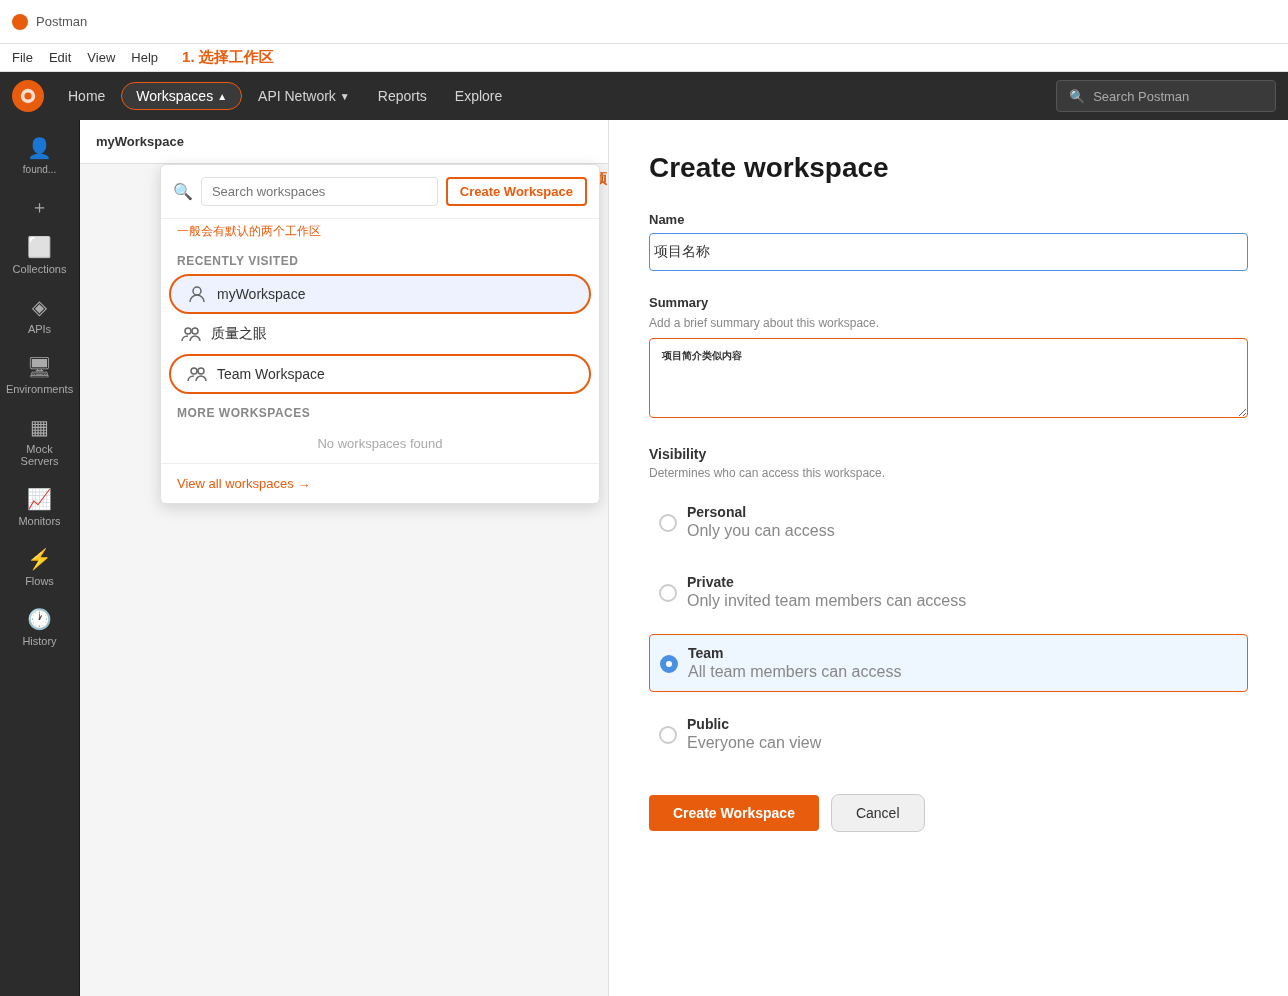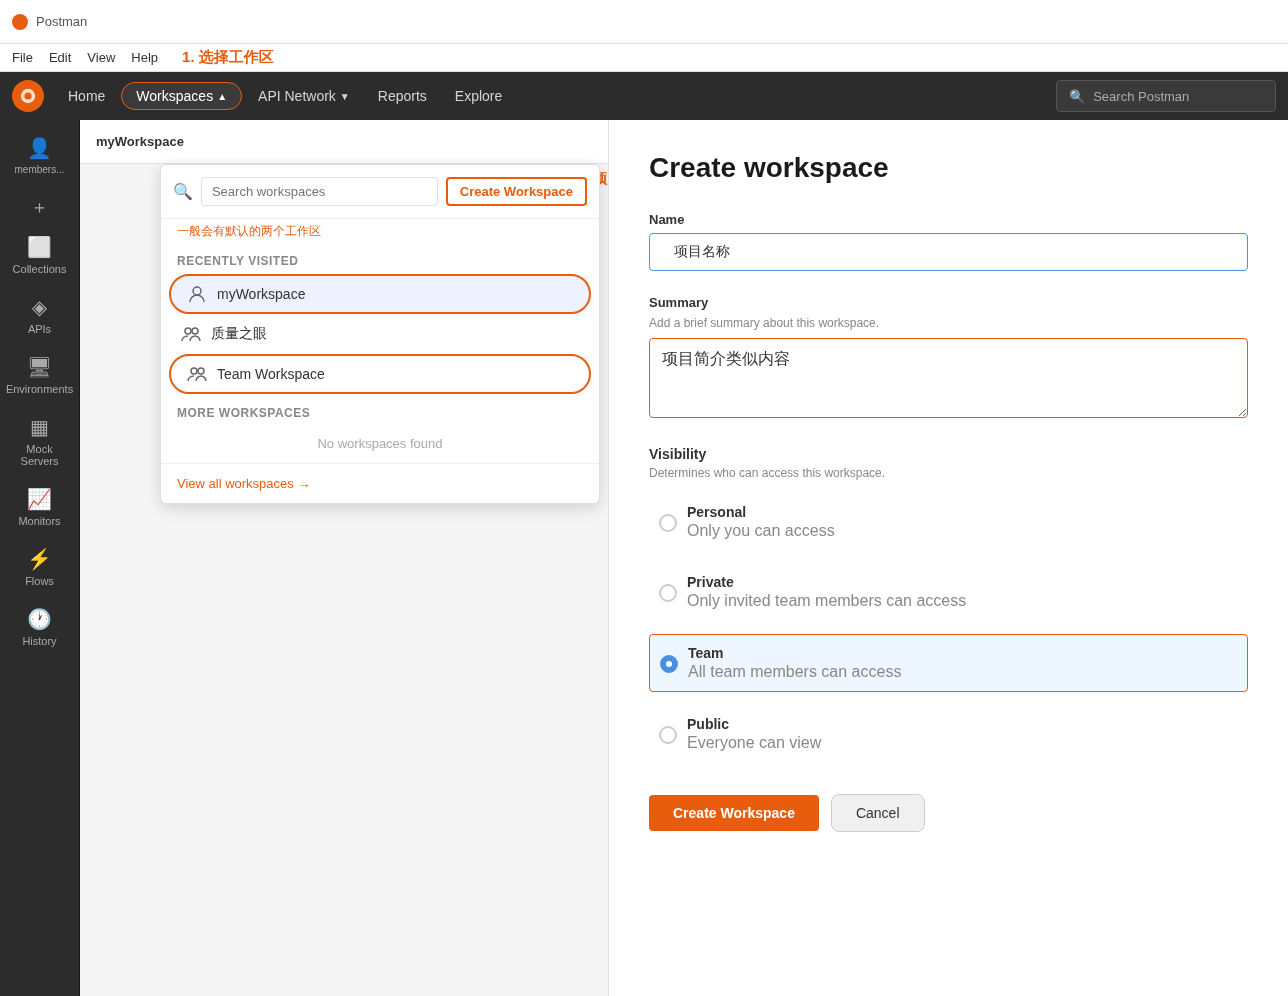--- a/index.html
+++ b/index.html
@@ -61,22 +61,22 @@
     .ws-more-title { font-size: 12px; font-weight: 600; color: #888; padding: 10px 16px 4px; text-transform: uppercase; letter-spacing: 0.5px; }
     .ws-no-found { font-size: 13px; color: #aaa; padding: 12px 16px; text-align: center; }
     .ws-view-all { display: flex; align-items: center; padding: 12px 16px; border-top: 1px solid #eee; font-size: 13px; color: #e85c0d; cursor: pointer; }
 
     
     .modal-overlay { position: absolute; right: 0; top: 0; width: 680px; height: 100%; background: #fff; border-left: 1px solid #e0e0e0; z-index: 200; overflow-y: auto; }
     .modal-content { padding: 32px 40px; }
     .modal-title { font-size: 28px; font-weight: 600; color: #1a1a1a; margin-bottom: 28px; }
     .form-group { margin-bottom: 24px; }
     .form-label { font-size: 13px; font-weight: 600; color: #333; margin-bottom: 6px; display: block; }
-    .form-input { width: 100%; border: 1.5px solid #4a90e2; border-radius: 4px; padding: 10px 24px; font-size: 14px; color: #333; outline: none; }
-    .form-textarea { width: 100%; border: 1px solid #ddd; border-radius: 4px; padding: 10px 12px; font-size: 16px; color: #333; outline: none; min-height: 80px; resize: vertical; font-family: inherit; }
+    .form-input { width: 100%; border: 1.5px solid #4a90e2; border-radius: 4px; padding: 10px 4px; font-size: 14px; color: #333; outline: none; }
+    .form-textarea { width: 100%; border: 1px solid #ddd; border-radius: 4px; padding: 10px 12px; font-size: 10px; color: #333; outline: none; min-height: 80px; resize: vertical; font-family: inherit; font-weight: bold; }
     .form-textarea.annotated { border: 1.5px solid #e85c0d; }
     .form-help { font-size: 12px; color: #888; margin-top: 4px; }
     .visibility-section .vis-label { font-size: 14px; font-weight: 600; color: #333; }
     .visibility-section .vis-help { font-size: 12px; color: #888; margin-bottom: 14px; }
     .radio-option { display: flex; align-items: center; gap: 10px; margin-bottom: 14px; padding: 10px; border-radius: 4px; cursor: pointer; }
     .radio-option.selected { background: #eef6ff; }
     .radio-option.highlighted { border: 1.5px solid #e85c0d; border-radius: 4px; }
     .radio-circle { width: 18px; height: 18px; border-radius: 50%; border: 2px solid #ccc; margin-top: 1px; flex-shrink: 0; display: flex; align-items: center; justify-content: center; }
     .radio-circle.checked { border-color: #4a90e2; background: #4a90e2; }
     .radio-circle.checked::after { content: ''; width: 6px; height: 6px; background: #fff; border-radius: 50%; }
@@ -124,21 +124,21 @@
     <span>🔍</span>
     <span>Search Postman</span>
   </div>
 </div>
 
 <div class="main-layout">
 
   <div class="sidebar">
     <div class="sidebar-item">
       <span class="icon">👤</span>
-      <span style="font-size:10px;color:#aaa;word-break:break-all;">members...</span>
+      <span style="font-size:10px;color:#aaa;word-break:break-all;">found...</span>
     </div>
     <div class="sidebar-add">＋</div>
     <div class="sidebar-item">
       <span class="icon">⬜</span>
       <span>Collections</span>
     </div>
     <div class="sidebar-item">
       <span class="icon">◈</span>
       <span>APIs</span>
     </div>

